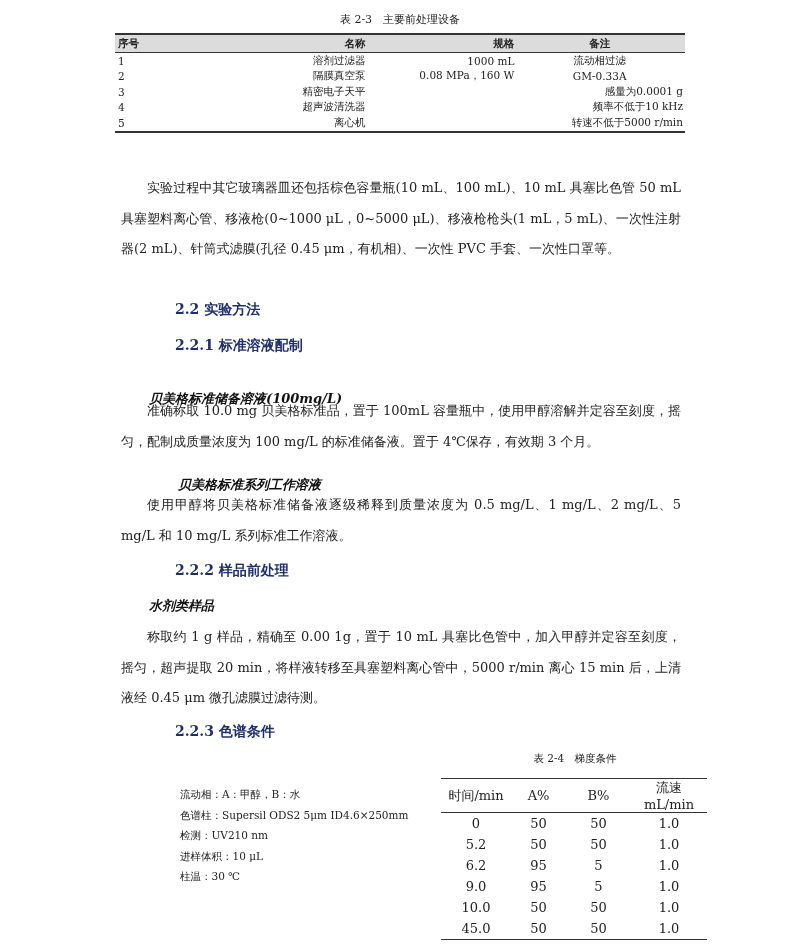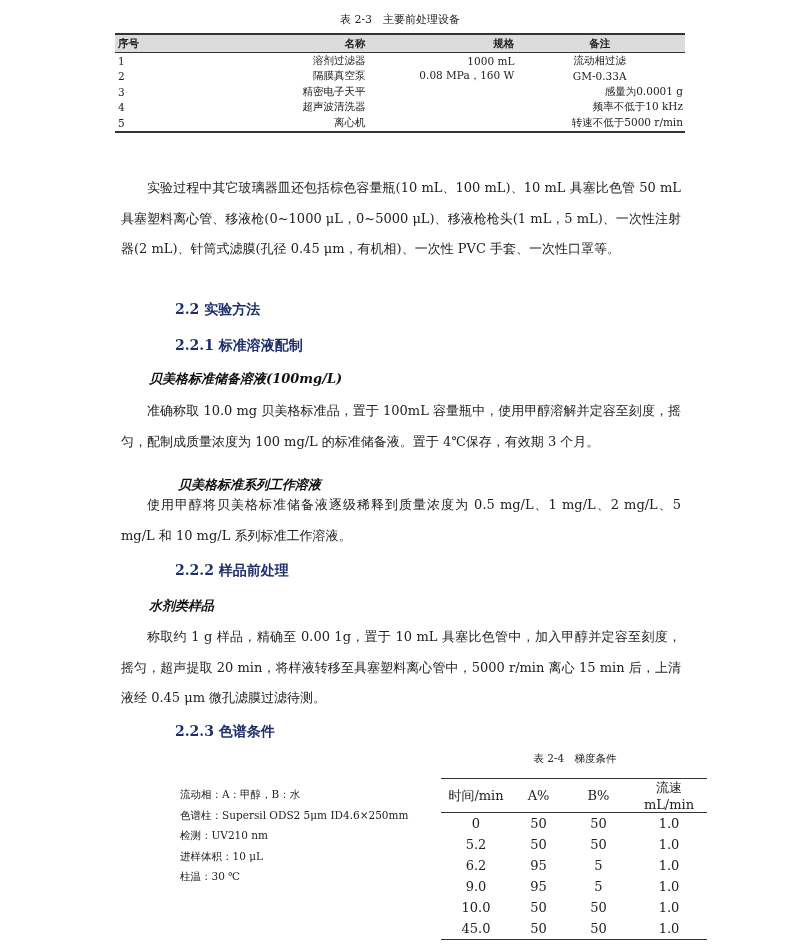--- a/index.html
+++ b/index.html
@@ -101,21 +101,21 @@
       <td class="c2"></td>
       <td class="c3 r">转速不低于5000 r/min</td>
     </tr>
   </tbody>
 </table>
 
 <div class="abs para" style="top:173px;">实验过程中其它玻璃器皿还包括棕色容量瓶(10 mL、100 mL)、10 mL 具塞比色管 50 mL 具塞塑料离心管、移液枪(0~1000 μL，0~5000 μL)、移液枪枪头(1 mL，5 mL)、一次性注射器(2 mL)、针筒式滤膜(孔径 0.45 μm，有机相)、一次性 PVC 手套、一次性口罩等。</div>
 
 <div class="abs h2" style="top:301px;">2.2 实验方法</div>
 <div class="abs h3" style="top:337px;">2.2.1  标准溶液配制</div>
-<div class="abs h4" style="top:370px;">贝美格标准储备溶液(100mg/L)</div>
+<div class="abs h4" style="top:390px;">贝美格标准储备溶液(100mg/L)</div>
 <div class="abs para" style="top:396px;">准确称取 10.0 mg  贝美格标准品，置于 100mL 容量瓶中，使用甲醇溶解并定容至刻度，摇匀，配制成质量浓度为 100 mg/L 的标准储备液。置于 4℃保存，有效期 3 个月。</div>
 <div class="abs h4" style="top:476px;margin-left:29px;">贝美格标准系列工作溶液</div>
 <div class="abs para" style="top:490px;">使用甲醇将贝美格标准储备液逐级稀释到质量浓度为 0.5 mg/L、1 mg/L、2 mg/L、5 mg/L 和 10 mg/L 系列标准工作溶液。</div>
 
 <div class="abs h3" style="top:562px;">2.2.2  样品前处理</div>
 <div class="abs h4" style="top:597px;">水剂类样品</div>
 <div class="abs para" style="top:622px;">称取约 1 g 样品，精确至 0.00 1g，置于 10 mL 具塞比色管中，加入甲醇并定容至刻度，摇匀，超声提取 20 min，将样液转移至具塞塑料离心管中，5000 r/min 离心 15 min 后，上清液经 0.45 μm 微孔滤膜过滤待测。</div>
 
 <div class="abs h3" style="top:723px;">2.2.3  色谱条件</div>
 

